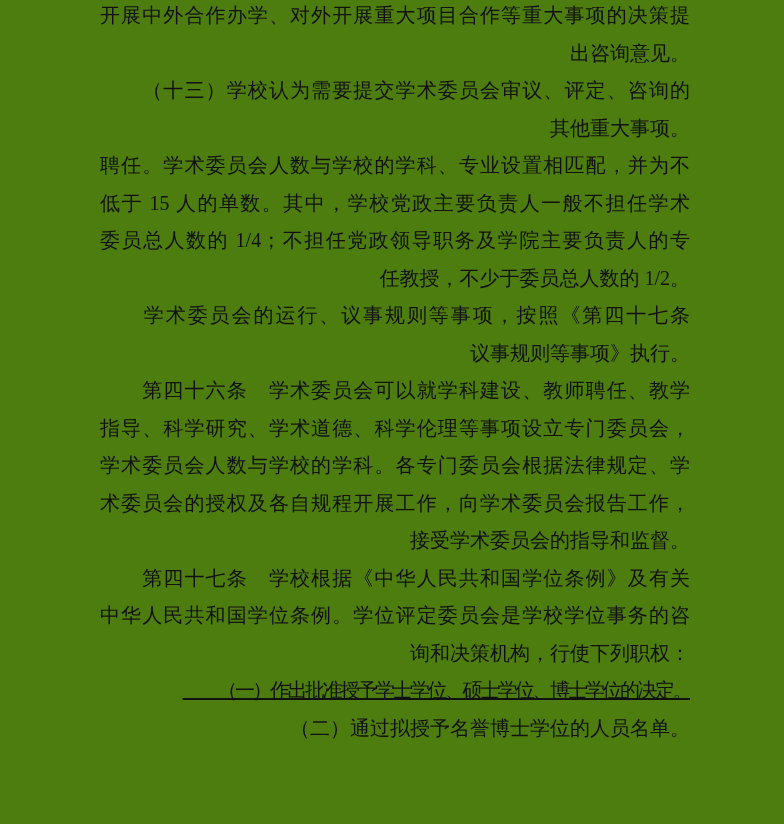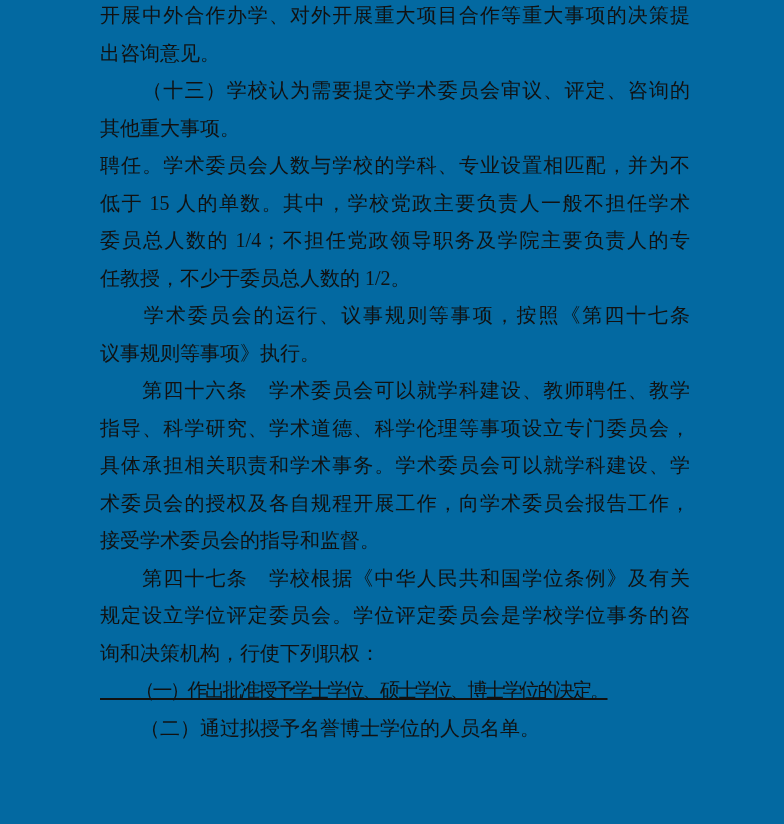--- a/index.html
+++ b/index.html
@@ -4,36 +4,36 @@
 <style>
   html, body {
     margin: 0;
     padding: 0;
     background: #ffffff;
   }
   .page {
     position: relative;
     width: 784px;
     height: 824px;
-    background: #0369a1;
+    background: #4d7c0f;
     overflow: hidden;
     color: #111111;
     font-family: "Liberation Serif", "DejaVu Serif", serif;
   }
   .textblock {
     position: absolute;
     left: 100px;
     top: -3px;
     width: 590px;
     font-size: 20px;
     line-height: 37.5px;
   }
   .line {
     height: 37.5px;
-    text-align: left;
+    text-align: right;
     white-space: pre-wrap;
   }
   
   .line.j {
     text-align: justify;
     text-align-last: justify;
     text-justify: inter-character;
   }
   
   .line.compressed {
@@ -52,22 +52,22 @@
     <div class="line j">　　（十三）学校认为需要提交学术委员会审议、评定、咨询的</div>
     <div class="line">其他重大事项。</div>
     <div class="line j">聘任。学术委员会人数与学校的学科、专业设置相匹配，并为不</div>
     <div class="line j">低于 15 人的单数。其中，学校党政主要负责人一般不担任学术</div>
     <div class="line j">委员总人数的 1/4；不担任党政领导职务及学院主要负责人的专</div>
     <div class="line">任教授，不少于委员总人数的 1/2。</div>
     <div class="line j">　　学术委员会的运行、议事规则等事项，按照《第四十七条</div>
     <div class="line">议事规则等事项》执行。</div>
     <div class="line j">　　第四十六条　学术委员会可以就学科建设、教师聘任、教学</div>
     <div class="line j">指导、科学研究、学术道德、科学伦理等事项设立专门委员会，</div>
-    <div class="line j">具体承担相关职责和学术事务。学术委员会可以就学科建设、学</div>
+    <div class="line j">学术委员会人数与学校的学科。各专门委员会根据法律规定、学</div>
     <div class="line j">术委员会的授权及各自规程开展工作，向学术委员会报告工作，</div>
     <div class="line">接受学术委员会的指导和监督。</div>
     <div class="line j">　　第四十七条　学校根据《中华人民共和国学位条例》及有关</div>
-    <div class="line j">规定设立学位评定委员会。学位评定委员会是学校学位事务的咨</div>
+    <div class="line j">中华人民共和国学位条例。学位评定委员会是学校学位事务的咨</div>
     <div class="line">询和决策机构，行使下列职权：</div>
     <div class="line compressed">　　（一）作出批准授予学士学位、硕士学位、博士学位的决定。</div>
     <div class="line">　　（二）通过拟授予名誉博士学位的人员名单。</div>
   </div>
 </div>
 
 </body></html>

